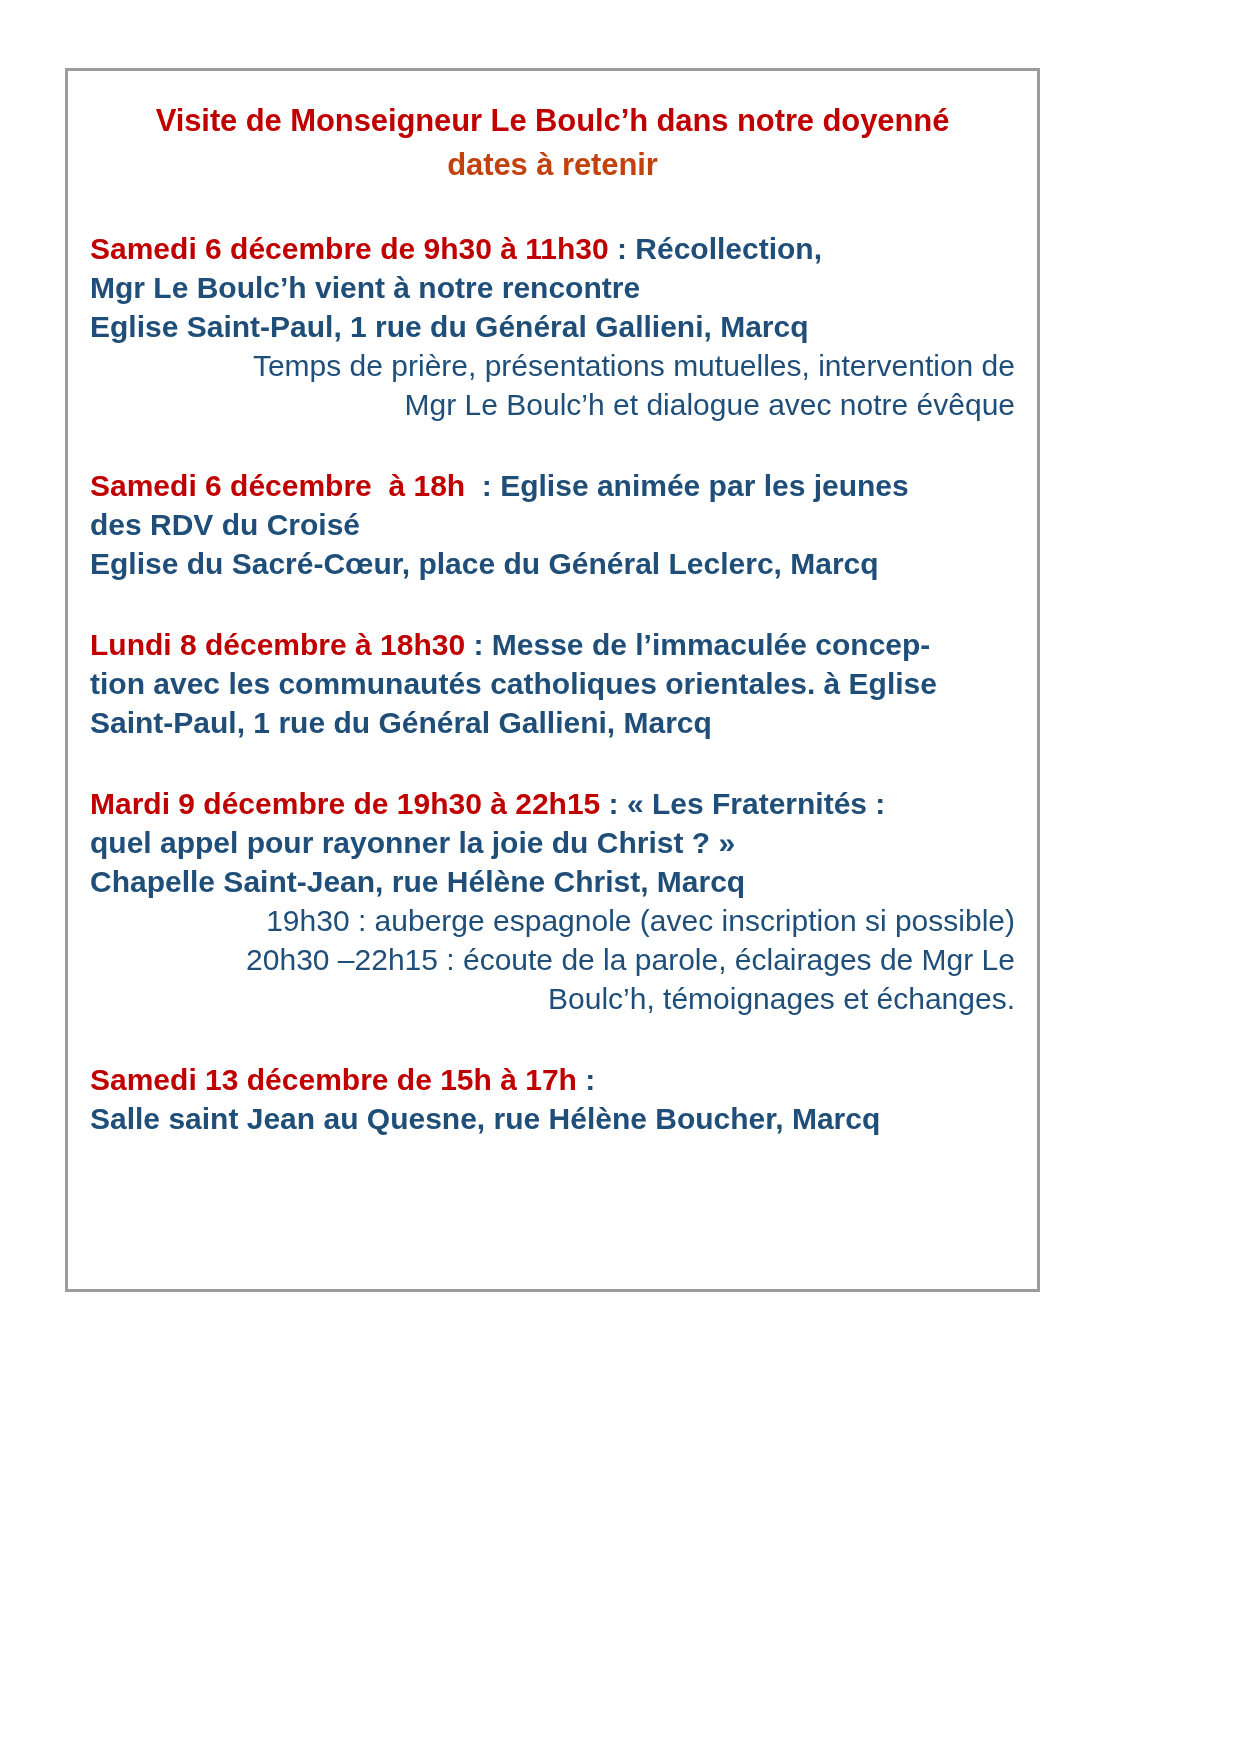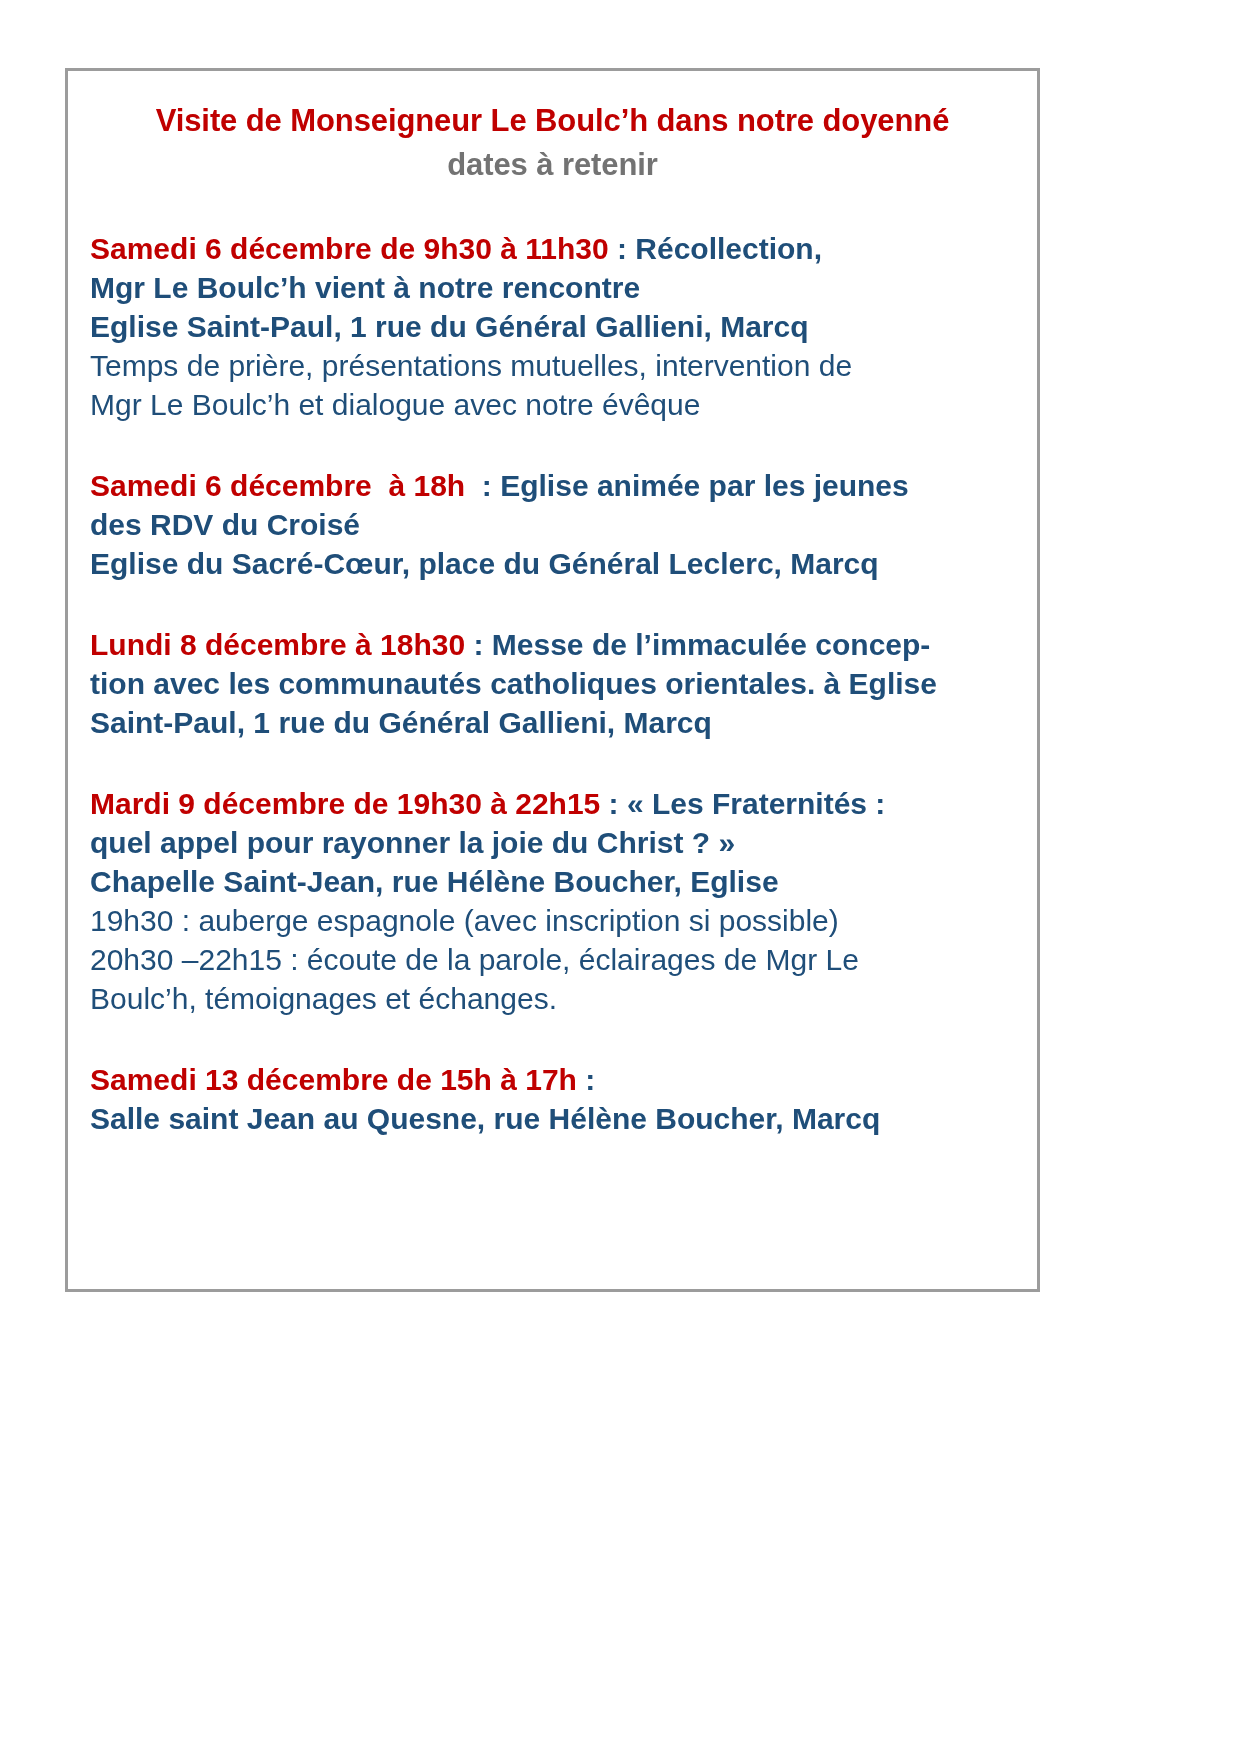--- a/index.html
+++ b/index.html
@@ -38,39 +38,40 @@
   .title-line {
     font-size: 31px;
     font-weight: bold;
     line-height: 1.42;
     letter-spacing: -0.1px;
   }
   .red {
     color: #C00000;
   }
   .blue {
-    color: #737373;
+    color: #c2410c;
   }
   .event {
     margin-top: 42px;
   }
   .event:first-of-type {
     margin-top: 30px;
   }
   .line {
     font-size: 30px;
     line-height: 1.30;
     color: #1F4E79;
     white-space: pre-wrap;
   }
   .line.bold {
     font-weight: bold;
   }
   .line.regular {
     font-weight: normal;
+    text-align: right;
   }
   .seg {
     white-space: pre-wrap;
   }
   .seg.red {
     color: #C00000;
     font-weight: bold;
   }
   .seg.blue {
     color: #1F4E79;
@@ -106,21 +107,21 @@
 
     <div class="event">
       <div class="line bold"><span class="seg red">Lundi 8 décembre à 18h30</span><span class="seg blue bold"> : Messe de l’immaculée concep-</span></div>
       <div class="line bold">tion avec les communautés catholiques orientales. à Eglise</div>
       <div class="line bold">Saint-Paul, 1 rue du Général Gallieni, Marcq</div>
     </div>
 
     <div class="event">
       <div class="line bold"><span class="seg red">Mardi 9 décembre de 19h30 à 22h15</span><span class="seg blue bold"> : « Les Fraternités :</span></div>
       <div class="line bold">quel appel pour rayonner la joie du Christ ? »</div>
-      <div class="line bold">Chapelle Saint-Jean, rue Hélène Boucher, Eglise</div>
+      <div class="line bold">Chapelle Saint-Jean, rue Hélène Christ, Marcq</div>
       <div class="line regular">19h30 : auberge espagnole (avec inscription si possible)</div>
       <div class="line regular">20h30 –22h15 : écoute de la parole, éclairages de Mgr Le</div>
       <div class="line regular">Boulc’h, témoignages et échanges.</div>
     </div>
 
     <div class="event">
       <div class="line bold"><span class="seg red">Samedi 13 décembre de 15h à 17h</span><span class="seg blue bold"> :</span></div>
       <div class="line bold">Salle saint Jean au Quesne, rue Hélène Boucher, Marcq</div>
     </div>
 

